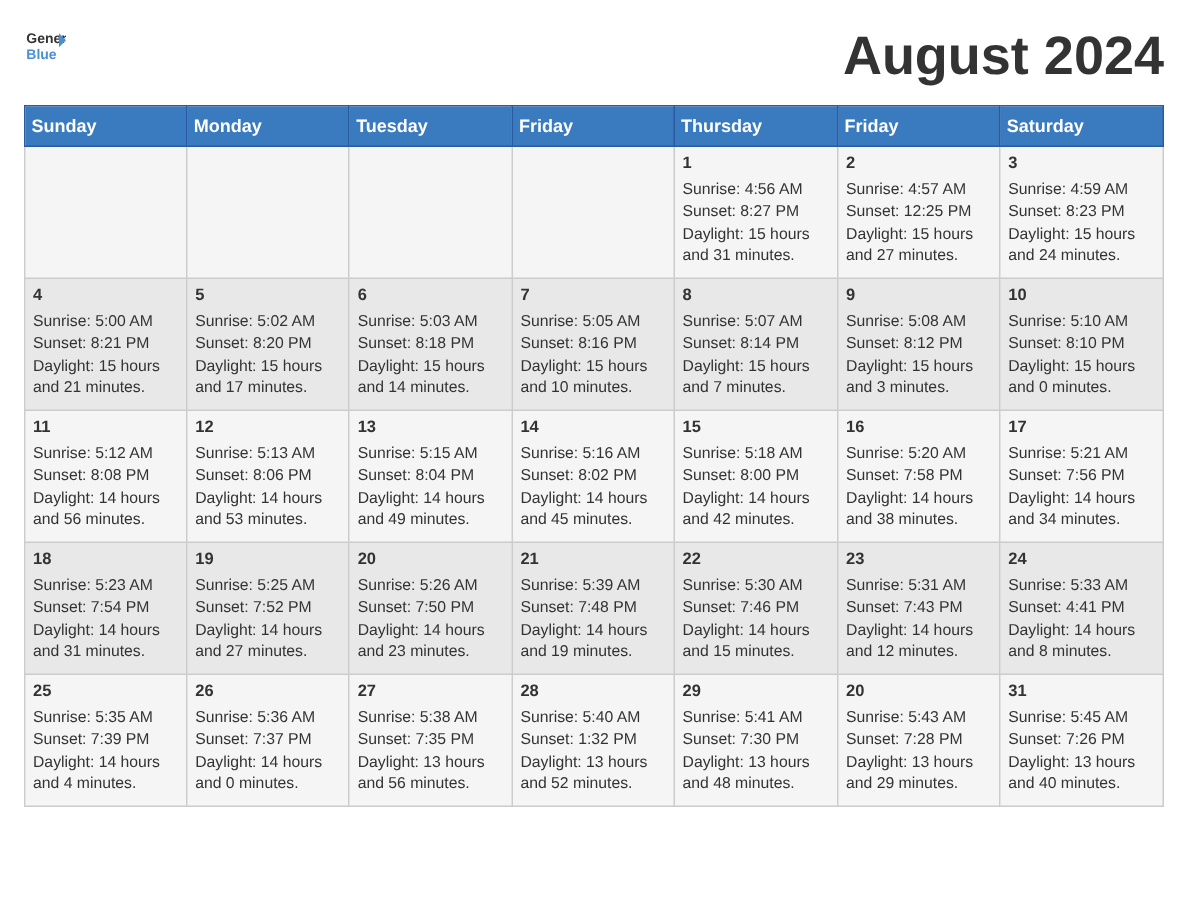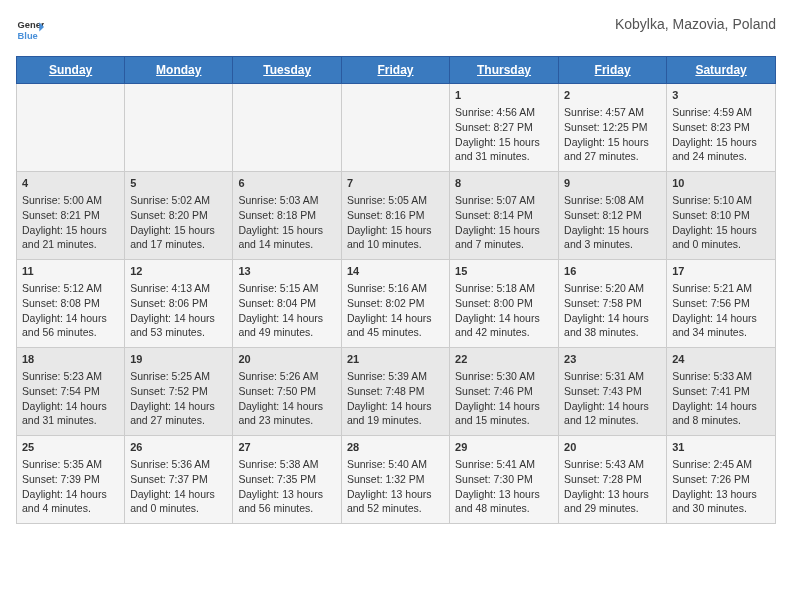--- a/index.html
+++ b/index.html
@@ -41,25 +41,24 @@
       width: 100%;
       border-collapse: collapse;
       font-size: 11px;
     }
     thead tr {
       background-color: #3a7abf;
       color: #fff;
     }
     thead th {
       padding: 6px 4px;
-      text-align: center;
+      text-align: left;
       font-size: 12px;
       font-weight: bold;
       border: 1px solid #2a5a9f;
-      text-decoration: underline;
     }
     tbody tr {
       vertical-align: top;
     }
     tbody td {
       border: 1px solid #ccc;
       padding: 4px 5px;
       height: 88px;
       width: 113px;
       font-size: 10.5px;
@@ -86,21 +85,21 @@
 
 <div class="header-area">
   <div class="logo">
     <svg class="logo-icon" viewBox="0 0 36 36">
       <text x="2" y="16" font-size="12" font-weight="bold" fill="#333">General</text>
       <text x="2" y="30" font-size="12" font-weight="bold" fill="#4a90d9">Blue</text>
       <polygon points="30,8 36,14 30,20" fill="#4a90d9"></polygon>
     </svg>
   </div>
   <div class="title-area">
-    <div class="subtitle">Kobylka, Mazovia, Poland</div>
+    <div class="main-title">August 2024</div>
   </div>
 </div>
 
 <table>
   <thead>
     <tr>
     <th>Sunday</th>
         <th>Monday</th>
         <th>Tuesday</th>
         <th>Friday</th>
@@ -191,21 +190,21 @@
       <tr>
         <td>
           <div class="day-num">11</div>
           <div>Sunrise: 5:12 AM</div>
           <div>Sunset: 8:08 PM</div>
           <div>Daylight: 14 hours</div>
           <div>and 56 minutes.</div>
         </td>
         <td>
           <div class="day-num">12</div>
-          <div>Sunrise: 4:13 AM</div>
+          <div>Sunrise: 5:13 AM</div>
           <div>Sunset: 8:06 PM</div>
           <div>Daylight: 14 hours</div>
           <div>and 53 minutes.</div>
         </td>
         <td>
           <div class="day-num">13</div>
           <div>Sunrise: 5:15 AM</div>
           <div>Sunset: 8:04 PM</div>
           <div>Daylight: 14 hours</div>
           <div>and 49 minutes.</div>
@@ -278,21 +277,21 @@
         <td>
           <div class="day-num">23</div>
           <div>Sunrise: 5:31 AM</div>
           <div>Sunset: 7:43 PM</div>
           <div>Daylight: 14 hours</div>
           <div>and 12 minutes.</div>
         </td>
         <td>
           <div class="day-num">24</div>
           <div>Sunrise: 5:33 AM</div>
-          <div>Sunset: 7:41 PM</div>
+          <div>Sunset: 4:41 PM</div>
           <div>Daylight: 14 hours</div>
           <div>and 8 minutes.</div>
         </td>
       </tr>
       <tr>
         <td>
           <div class="day-num">25</div>
           <div>Sunrise: 5:35 AM</div>
           <div>Sunset: 7:39 PM</div>
           <div>Daylight: 14 hours</div>
@@ -328,20 +327,20 @@
         </td>
         <td>
           <div class="day-num">20</div>
           <div>Sunrise: 5:43 AM</div>
           <div>Sunset: 7:28 PM</div>
           <div>Daylight: 13 hours</div>
           <div>and 29 minutes.</div>
         </td>
         <td>
           <div class="day-num">31</div>
-          <div>Sunrise: 2:45 AM</div>
+          <div>Sunrise: 5:45 AM</div>
           <div>Sunset: 7:26 PM</div>
           <div>Daylight: 13 hours</div>
-          <div>and 30 minutes.</div>
+          <div>and 40 minutes.</div>
         </td>
       </tr>
     </tbody>
 </table>
 
 </body></html>

